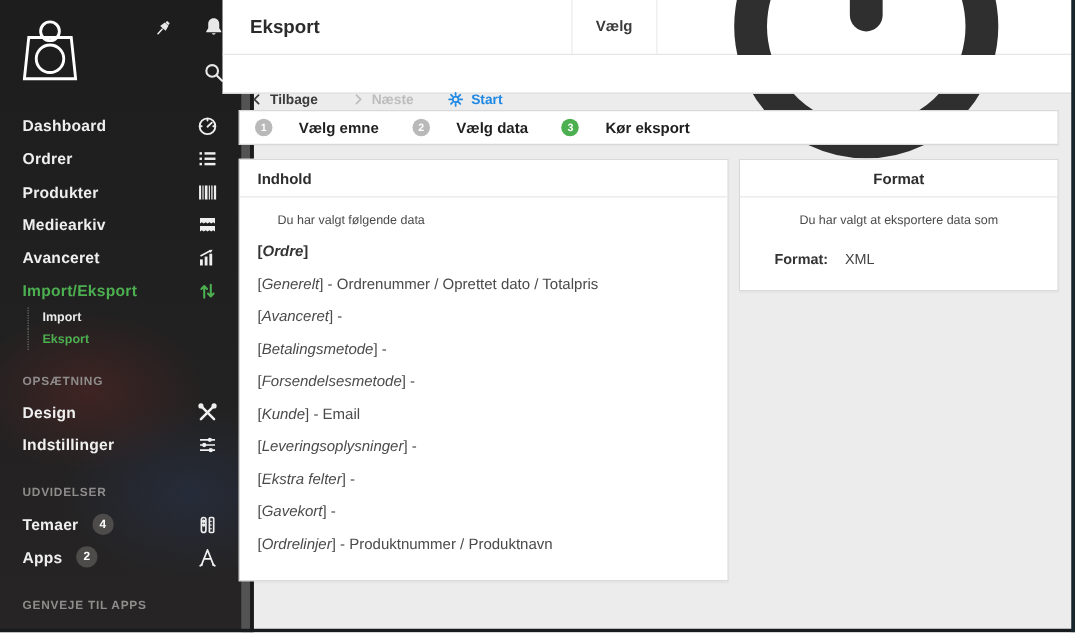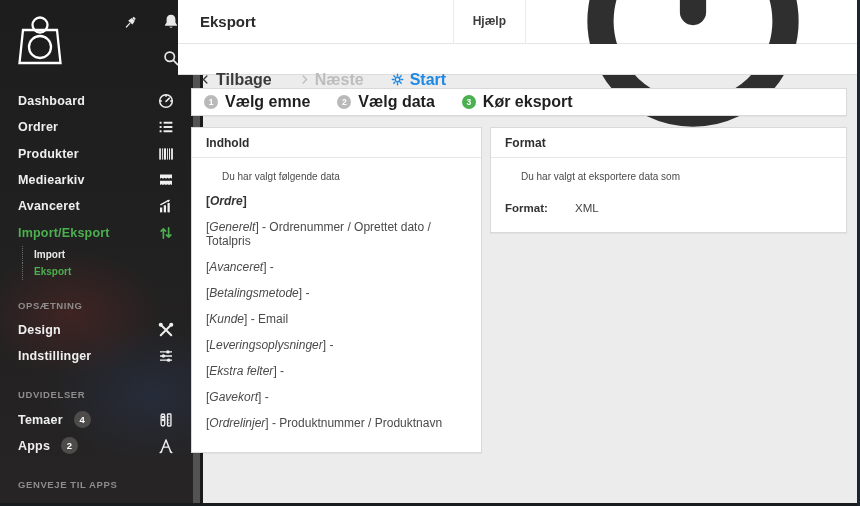--- a/index.html
+++ b/index.html
@@ -44,46 +44,46 @@
   .hdr-right { margin-left:auto; display:flex; align-items:stretch; }
   .hdr-btn { border-left:1px solid #ebebeb; padding:0 19px; line-height:43px; font-size:12px;
     font-weight:700; color:#3c3c3c; cursor:pointer; white-space:nowrap; }
   .hdr-btn.shop { color:var(--accent_green,#4caf50); }
   .hdr-btn.power { display:flex; align-items:center; padding:0 17px; }
   .hdr-btn.power svg { width:19px; height:19px; color:#2f2f2f; }
 
   
   .toolbar { position:absolute; left:178px; right:0; top:44px; height:31px; background:#fff;
     border-bottom:1px solid #dcdcdc; display:flex; align-items:center; padding-left:22px; }
-  .tb-btn { display:flex; align-items:center; font-size:16px; font-weight:700; cursor:pointer; margin-right:27px;margin-top:41px; }
+  .tb-btn { display:flex; align-items:center; font-size:11px; font-weight:700; cursor:pointer; margin-right:27px;margin-top:41px; }
   .tb-btn .chev { width:11px; height:11px; margin-right:5px; display:block; }
   .tb-btn .chev svg { width:11px; height:11px; display:block; }
   .tb-back { color:#3a3a3a; }
   .tb-next { color:#bdbdbd; cursor:default; }
   .tb-start { color:var(--accent_blue,#1e88e5); }
   .tb-start .gear { width:13px; height:13px; margin-right:6px; }
   .tb-start .gear svg { width:13px; height:13px; display:block; }
 
   
   .content { position:absolute; left:178px; right:0; top:75px; bottom:0; padding:13px; overflow:hidden; }
   .steps-bar { background:#fff; border:1px solid #d9d9d9; height:28px; display:flex; align-items:center;
     padding:0 12px; box-shadow:0 1px 1px rgba(0,0,0,.04); }
   .step { display:flex; align-items:center; margin-right:27px; }
   .step-circle { width:14px; height:14px; border-radius:50%; background:#b9b9b9; color:#fff;
     font-size:8.5px; font-weight:700; text-align:center; line-height:14px; }
   .step.active .step-circle { background:var(--accent_green,#4caf50); }
-  .step-label { margin-left:7px; font-size:16px; font-weight:700; color:#1f1f1f; }
+  .step-label { margin-left:21px; font-size:12px; font-weight:700; color:#1f1f1f; }
 
   .panels { display:flex; gap:8px; margin-top:11px; align-items:flex-start; }
   .panel { background:#fff; border:1px solid #d9d9d9; box-shadow:0 1px 1px rgba(0,0,0,.04); }
   .panel-head { padding:8px 14px 7px; font-size:12px; font-weight:700; color:#2e2e2e;
     border-bottom:1px solid #e7e7e7; }
   .panel-body { padding:1px 14px 10px; }
-  .panel.indhold { width:291px; }
-  .panel.format { flex:1; }
+  .panel.indhold { width:392px; }
+  .panel.format { flex:1;text-align:center; }
   .line { font-size:12px; line-height:14px; color:#4a4a4a; margin:12px 0; }
   .line em { font-style:italic; }
   .line.bold { font-weight:700; color:#333; }
   .intro { font-size:10px; color:#4a4a4a; margin:12px 16px; }
   .format-row { display:flex; margin:20px 0 8px; font-size:11.5px; color:#444; }
   .format-label { font-weight:700; width:70px; color:#333; }
 
   
   .edge-bottom { position:absolute; left:0; right:0; bottom:0; height:3px; background:#191c1e; z-index:20; }
   .edge-right { position:absolute; top:0; bottom:0; right:0; width:3px; background:#1a262e; z-index:20; }
@@ -245,21 +245,21 @@
         </div>
         <div class="menu-section">GENVEJE TIL APPS</div>
       </div>
     <span class="sb-scroll"></span>
     <span class="sb-edge"></span>
   </nav>
 
   <header class="topbar">
     <div class="page-title">Eksport</div>
     <div class="hdr-right">
-      <div class="hdr-btn">Hjælp</div>
+      <div class="hdr-btn">Vælg</div>
       <div class="hdr-btn power">
         <span>
             <svg viewBox="0 0 24 24" stroke="currentColor" fill="none" stroke-linecap="round" stroke-linejoin="round" stroke-width="2.1" style="width: 100%; height: 100%; display: block;">
               <path d="M12 3.4v7.8"></path>
               <path d="M8 5.7a7.4 7.4 0 1 0 8 0"></path>
             </svg>
           </span>
       </div>
     </div>
   </header>
@@ -311,20 +311,21 @@
     <div class="panels">
       <section class="panel indhold">
         <div class="panel-head">Indhold</div>
         <div class="panel-body">
           <p class="intro">Du har valgt følgende data</p>
           <div id="content-lines">
               <p class="line bold">[<em>Ordre</em>]</p>
               <p class="line">[<em>Generelt</em>] - Ordrenummer / Oprettet dato / Totalpris</p>
               <p class="line">[<em>Avanceret</em>] -</p>
               <p class="line">[<em>Betalingsmetode</em>] -</p>
+              <p class="line">[<em>Forsendelsesmetode</em>] -</p>
               <p class="line">[<em>Kunde</em>] - Email</p>
               <p class="line">[<em>Leveringsoplysninger</em>] -</p>
               <p class="line">[<em>Ekstra felter</em>] -</p>
               <p class="line">[<em>Gavekort</em>] -</p>
               <p class="line">[<em>Ordrelinjer</em>] - Produktnummer / Produktnavn</p>
             </div>
         </div>
       </section>
 
       <section class="panel format">

